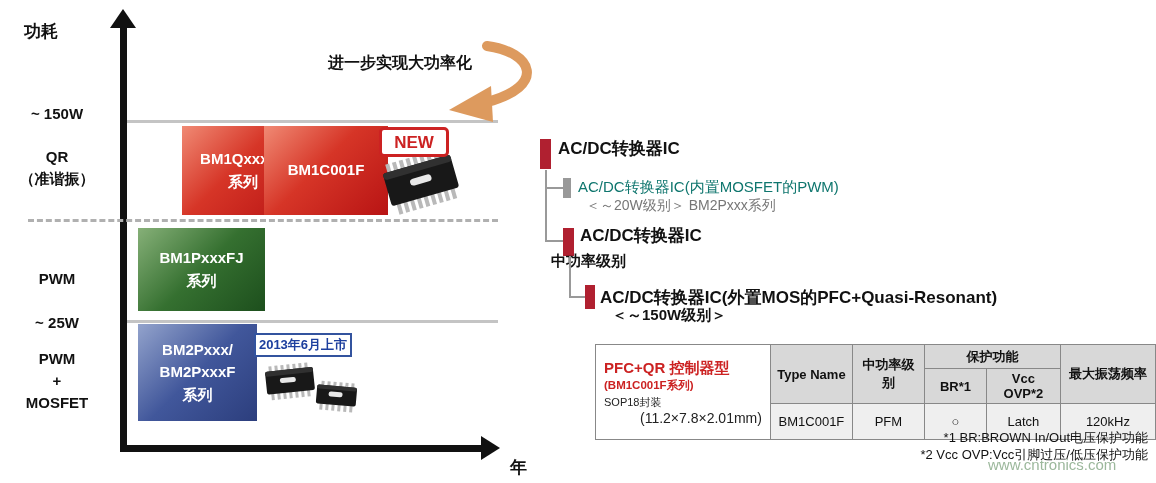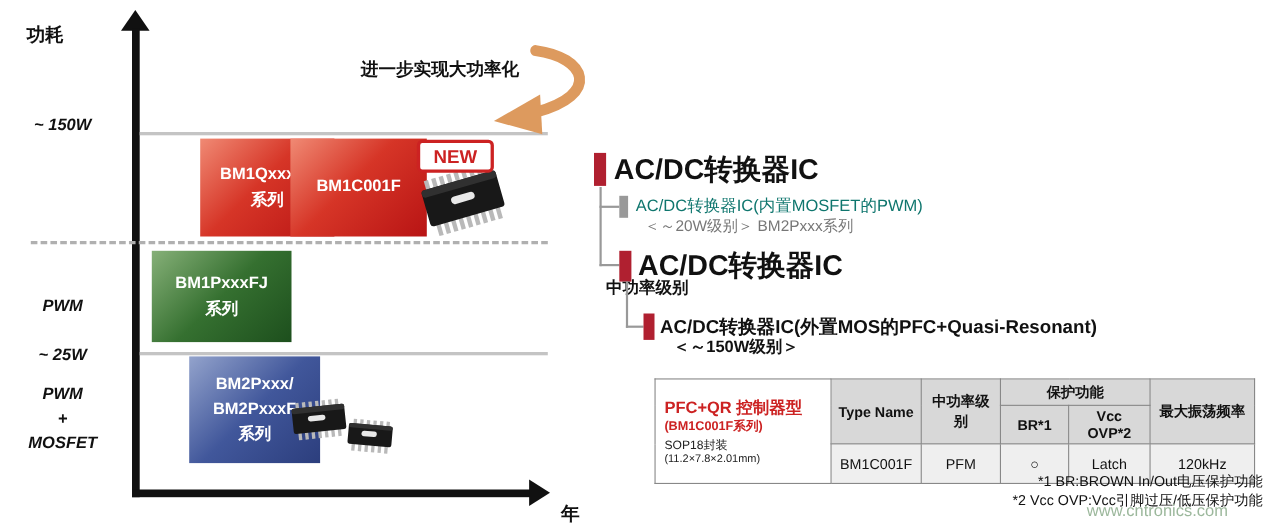--- a/index.html
+++ b/index.html
@@ -12,53 +12,53 @@
   .y-axis { left:120px; top:26px; width:7px; height:426px; background:#111; }
   .y-arrow { left:110px; top:9px; width:0; height:0; border-left:13px solid transparent; border-right:13px solid transparent; border-bottom:19px solid #111; }
   .x-axis { left:120px; top:445px; width:362px; height:7px; background:#111; }
   .x-arrow { left:481px; top:436px; width:0; height:0; border-top:12px solid transparent; border-bottom:12px solid transparent; border-left:19px solid #111; }
   .axis-label { font-size:17px; font-weight:bold; color:#111; }
 
   
   .gridline { height:3px; background:#c4c4c4; }
   .dashline { border-top:3px dashed #b0b0b0; }
 
-  .left-label { left:0; width:114px; text-align:center; font-weight:bold; color:#111; font-size:15px; line-height:1.45;font-style:italic; }
+  .left-label { left:0; width:114px; text-align:center; font-weight:bold; color:#111; font-size:15px; line-height:1.45; }
 
   
   .series-box { color:#fff; font-weight:bold; font-size:15px; text-align:center; display:flex; align-items:center; justify-content:center; line-height:1.5; }
   .box-red { background:linear-gradient(135deg,#f08a74 0%, #d63527 45%, #b81414 100%); }
   .box-green { background:linear-gradient(135deg,#86b078 0%, #357030 50%, #1d4f1d 100%); }
-  .box-blue { background:linear-gradient(135deg,#93a3cc 0%, #41579b 50%, #2c3e7d 100%);margin-left:34px; }
+  .box-blue { background:linear-gradient(135deg,#93a3cc 0%, #41579b 50%, #2c3e7d 100%); }
 
   .new-badge { left:379px; top:127px; width:70px; height:30px; background:#fff; border:3px solid #cc2222; border-radius:5px; color:#cc2222; font-weight:bold; font-size:17px; text-align:center; line-height:25px; z-index:5; }
   .launch-label { left:254px; top:333px; width:98px; height:24px; background:#fff; border:2px solid #33539e; color:#1d3f9e; font-weight:bold; font-size:13px; text-align:center; line-height:20px; z-index:4; }
 
   .annotation { left:328px; top:53px; font-size:16px; font-weight:bold; color:#111; }
 
   
   .tree-bar { background:#b02030; }
   .tree-bar-gray { background:#999; }
   .tree-line { background:#999; }
-  .tree-title-lg { font-size:26px; font-weight:bold; color:#111; }
+  .tree-title-lg { font-size:17px; font-weight:bold; color:#111; }
   .tree-title-gray { font-size:15px; color:#0f766e; }
   .tree-sub-gray { font-size:14px; color:#777; }
   .tree-title-md { font-size:17px; font-weight:bold; color:#111; }
   .tree-sub { font-size:15px; font-weight:bold; color:#111; }
 
   
   table.spec { border-collapse:collapse; font-size:13px; color:#111; }
   table.spec td, table.spec th { border:1px solid #888; text-align:center; vertical-align:middle; padding:2px 4px; }
   .th-gray { background:#d8d8d8; font-weight:600; }
   .td-data { background:#efefef; font-weight:normal; }
   .product-cell { background:#ffffff; text-align:left !important; padding:4px 8px !important; width:160px; }
   .prod-title { color:#cc2222; font-weight:bold; font-size:15px; }
   .prod-series { color:#cc2222; font-weight:bold; font-size:11.5px; }
   .prod-pkg { color:#222; font-size:11px; margin-top:2px; }
-  .prod-size { color:#222; font-size:10px; }
+  .prod-size { color:#222; font-size:14px;margin-left:36px; }
 
   .footnotes { left:640px; top:430px; width:508px; text-align:right; font-size:13px; color:#111; line-height:1.3; }
   .watermark { left:988px; top:456px; font-size:15px; color:#9cb89c; }
 </style>
 </head>
 <body>
 
 <div id="stage">
 
   <div class="abs axis-label" style="left:24px; top:20px;">功耗</div>
@@ -66,36 +66,39 @@
   <div class="abs y-axis"></div>
   <div class="abs x-axis"></div>
   <div class="abs x-arrow"></div>
   <div class="abs axis-label" style="left:510px; top:456px;">年</div>
 
   <div class="abs gridline" style="left:127px; top:120px; width:371px;"></div>
   <div class="abs dashline" style="left:28px; top:219px; width:470px;"></div>
   <div class="abs gridline" style="left:127px; top:320px; width:371px;"></div>
 
   <div class="abs left-label" style="top:103px;">~ 150W</div>
+  <div class="abs left-label pre" style="top:146px;">QR
+（准谐振）</div>
   <div class="abs left-label" style="top:268px;">PWM</div>
   <div class="abs left-label" style="top:312px;">~ 25W</div>
   <div class="abs left-label pre" style="top:348px;">PWM
 +
 MOSFET</div>
 
   <div class="abs series-box box-red pre" style="left:138px; top:126px; width:122px; height:89px;margin-left:44px;">BM1QxxxFJ
 系列</div>
   <div class="abs series-box box-red" style="left:264px; top:126px; width:124px; height:89px;">BM1C001F</div>
   <div class="abs series-box box-green pre" style="left:138px; top:228px; width:127px; height:83px;">BM1PxxxFJ
 系列</div>
   <div class="abs series-box box-blue pre" style="left:138px; top:324px; width:119px; height:97px;">BM2Pxxx/
 BM2PxxxF
 系列</div>
 
   <div class="abs new-badge">NEW</div>
+  <div class="abs launch-label">2013年6月上市</div>
 
   <div class="abs annotation">进一步实现大功率化</div>
   <svg class="abs" style="left:435px; top:38px;" width="115" height="88" viewBox="0 0 115 88">
     <path d="M 52 8 C 98 14, 112 48, 52 64" stroke="#dd9a5e" stroke-width="10" fill="none" stroke-linecap="round"></path>
     <polygon points="56,48 14,72 58,84" fill="#dd9a5e"></polygon>
   </svg>
 
   <svg class="abs" style="left:381px; top:146px;" width="84" height="76" viewBox="0 0 84 76">
     <g transform="rotate(-16 42 38)">
       <g fill="#b9b9b9">

